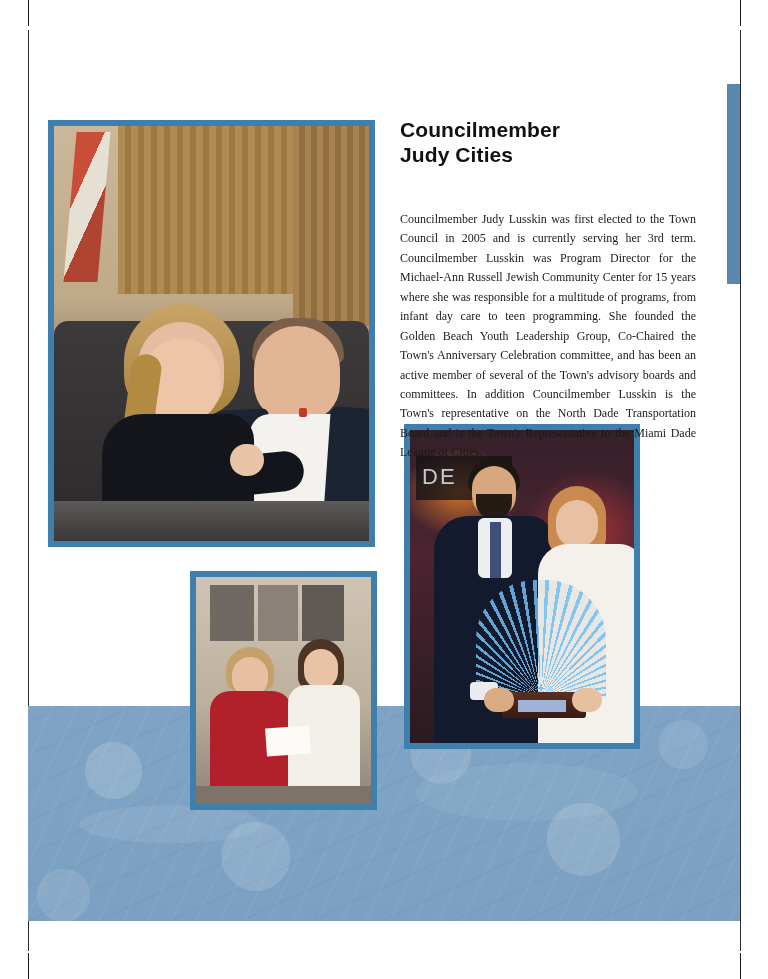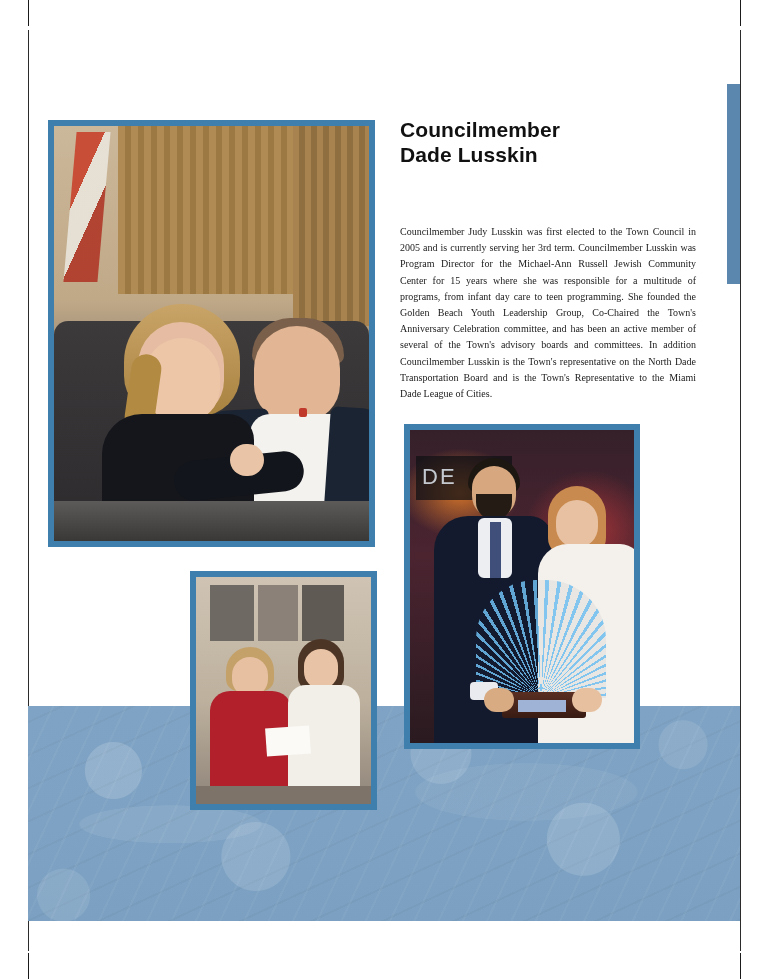--- a/index.html
+++ b/index.html
@@ -227,24 +227,24 @@
     font-family: Liberation Sans, sans-serif;
     font-weight: bold;
     font-size: 21px;
     line-height: 1.18;
     color: #111111;
     letter-spacing: .1px;
   }
   .bio {
     position: absolute;
     left: 400px;
-    top: 214px;
+    top: 198px;
     width: 296px;
     font-family: "Liberation Serif", serif;
-    font-size: 10px;
+    font-size: 12px;
     line-height: 1.62;
     color: #1a1a1a;
     text-align: justify;
     text-justify: inter-word;
   }
 </style>
 </head>
 <body>
 
 <div class="crop-mark crop-v" style="left:28px; top:0;"></div>
@@ -320,16 +320,16 @@
     <div class="p3-award-base"></div>
     <div class="p3-award-plaque"></div>
     <div class="p3-cuff"></div>
     <div class="p3-hand1"></div>
     <div class="p3-hand2"></div>
   </div>
 </div>
 
 <div class="headline">
   <div>Councilmember</div>
-  <div>Dade Lusskin</div>
+  <div>Judy Cities</div>
 </div>
 
 <p class="bio">Councilmember Judy Lusskin was first elected to the Town Council in 2005 and is currently serving her 3rd term. Councilmember Lusskin was Program Director for the Michael-Ann Russell Jewish Community Center for 15 years where she was responsible for a multitude of programs, from infant day care to teen programming. She founded the Golden Beach Youth Leadership Group, Co-Chaired the Town's Anniversary Celebration committee, and has been an active member of several of the Town's advisory boards and committees. In addition Councilmember Lusskin is the Town's representative on the North Dade Transportation Board and is the Town's Representative to the Miami Dade League of Cities.</p>
 
 </body></html>

